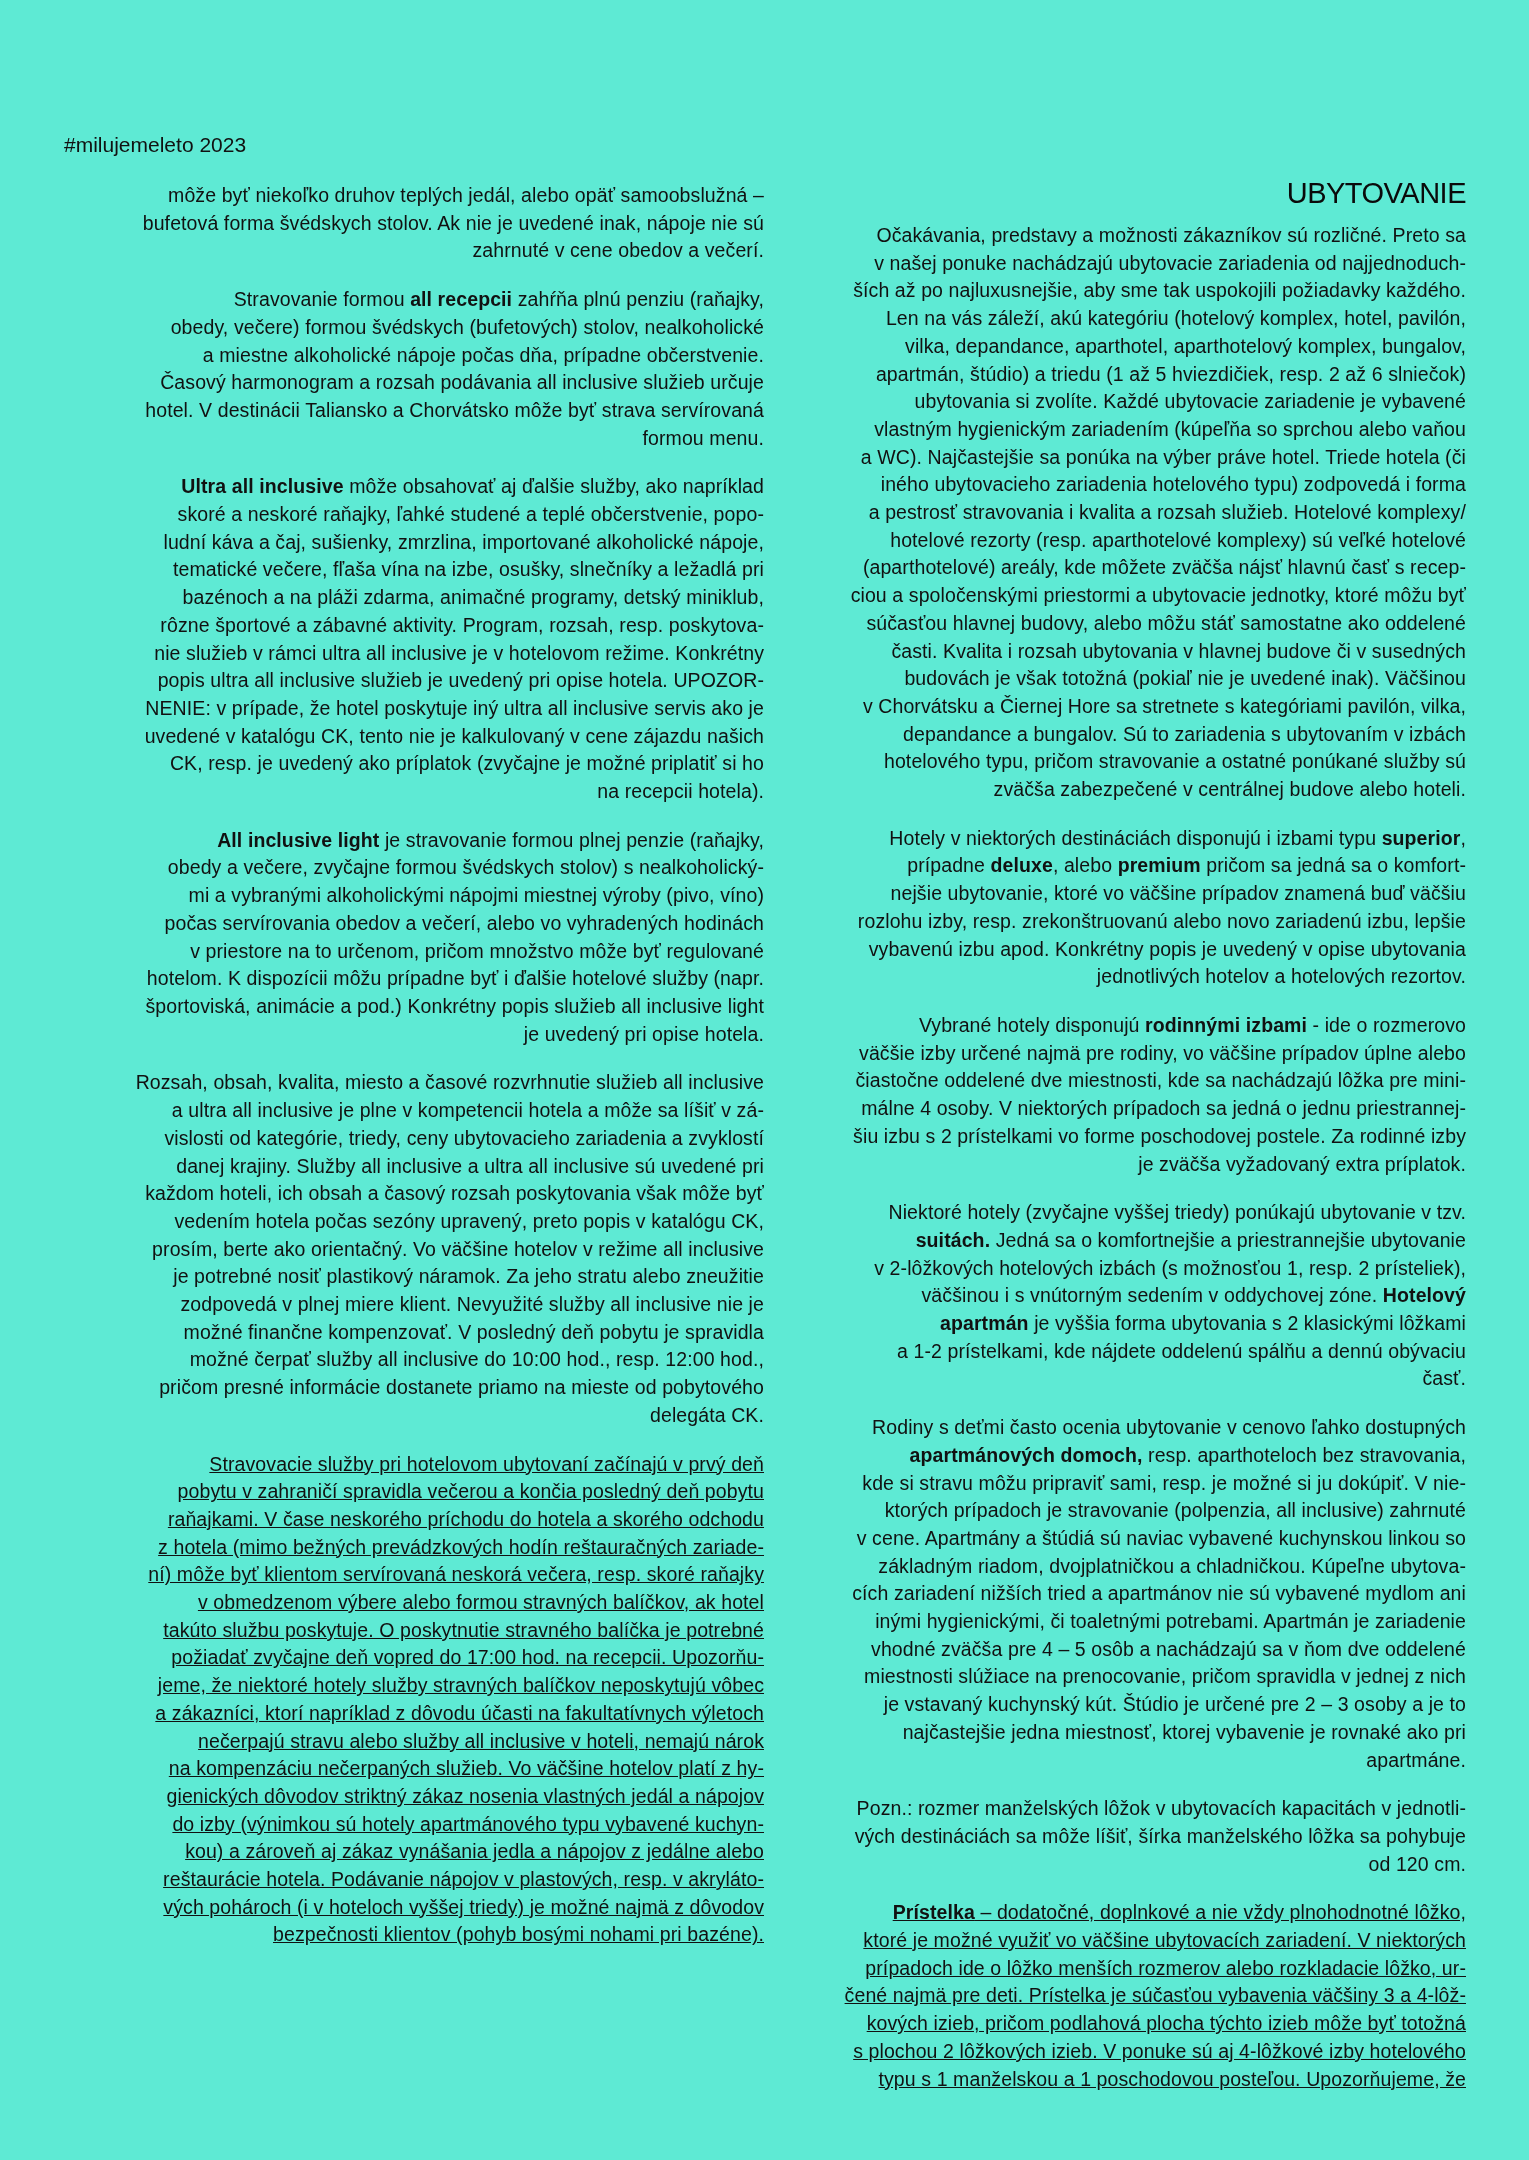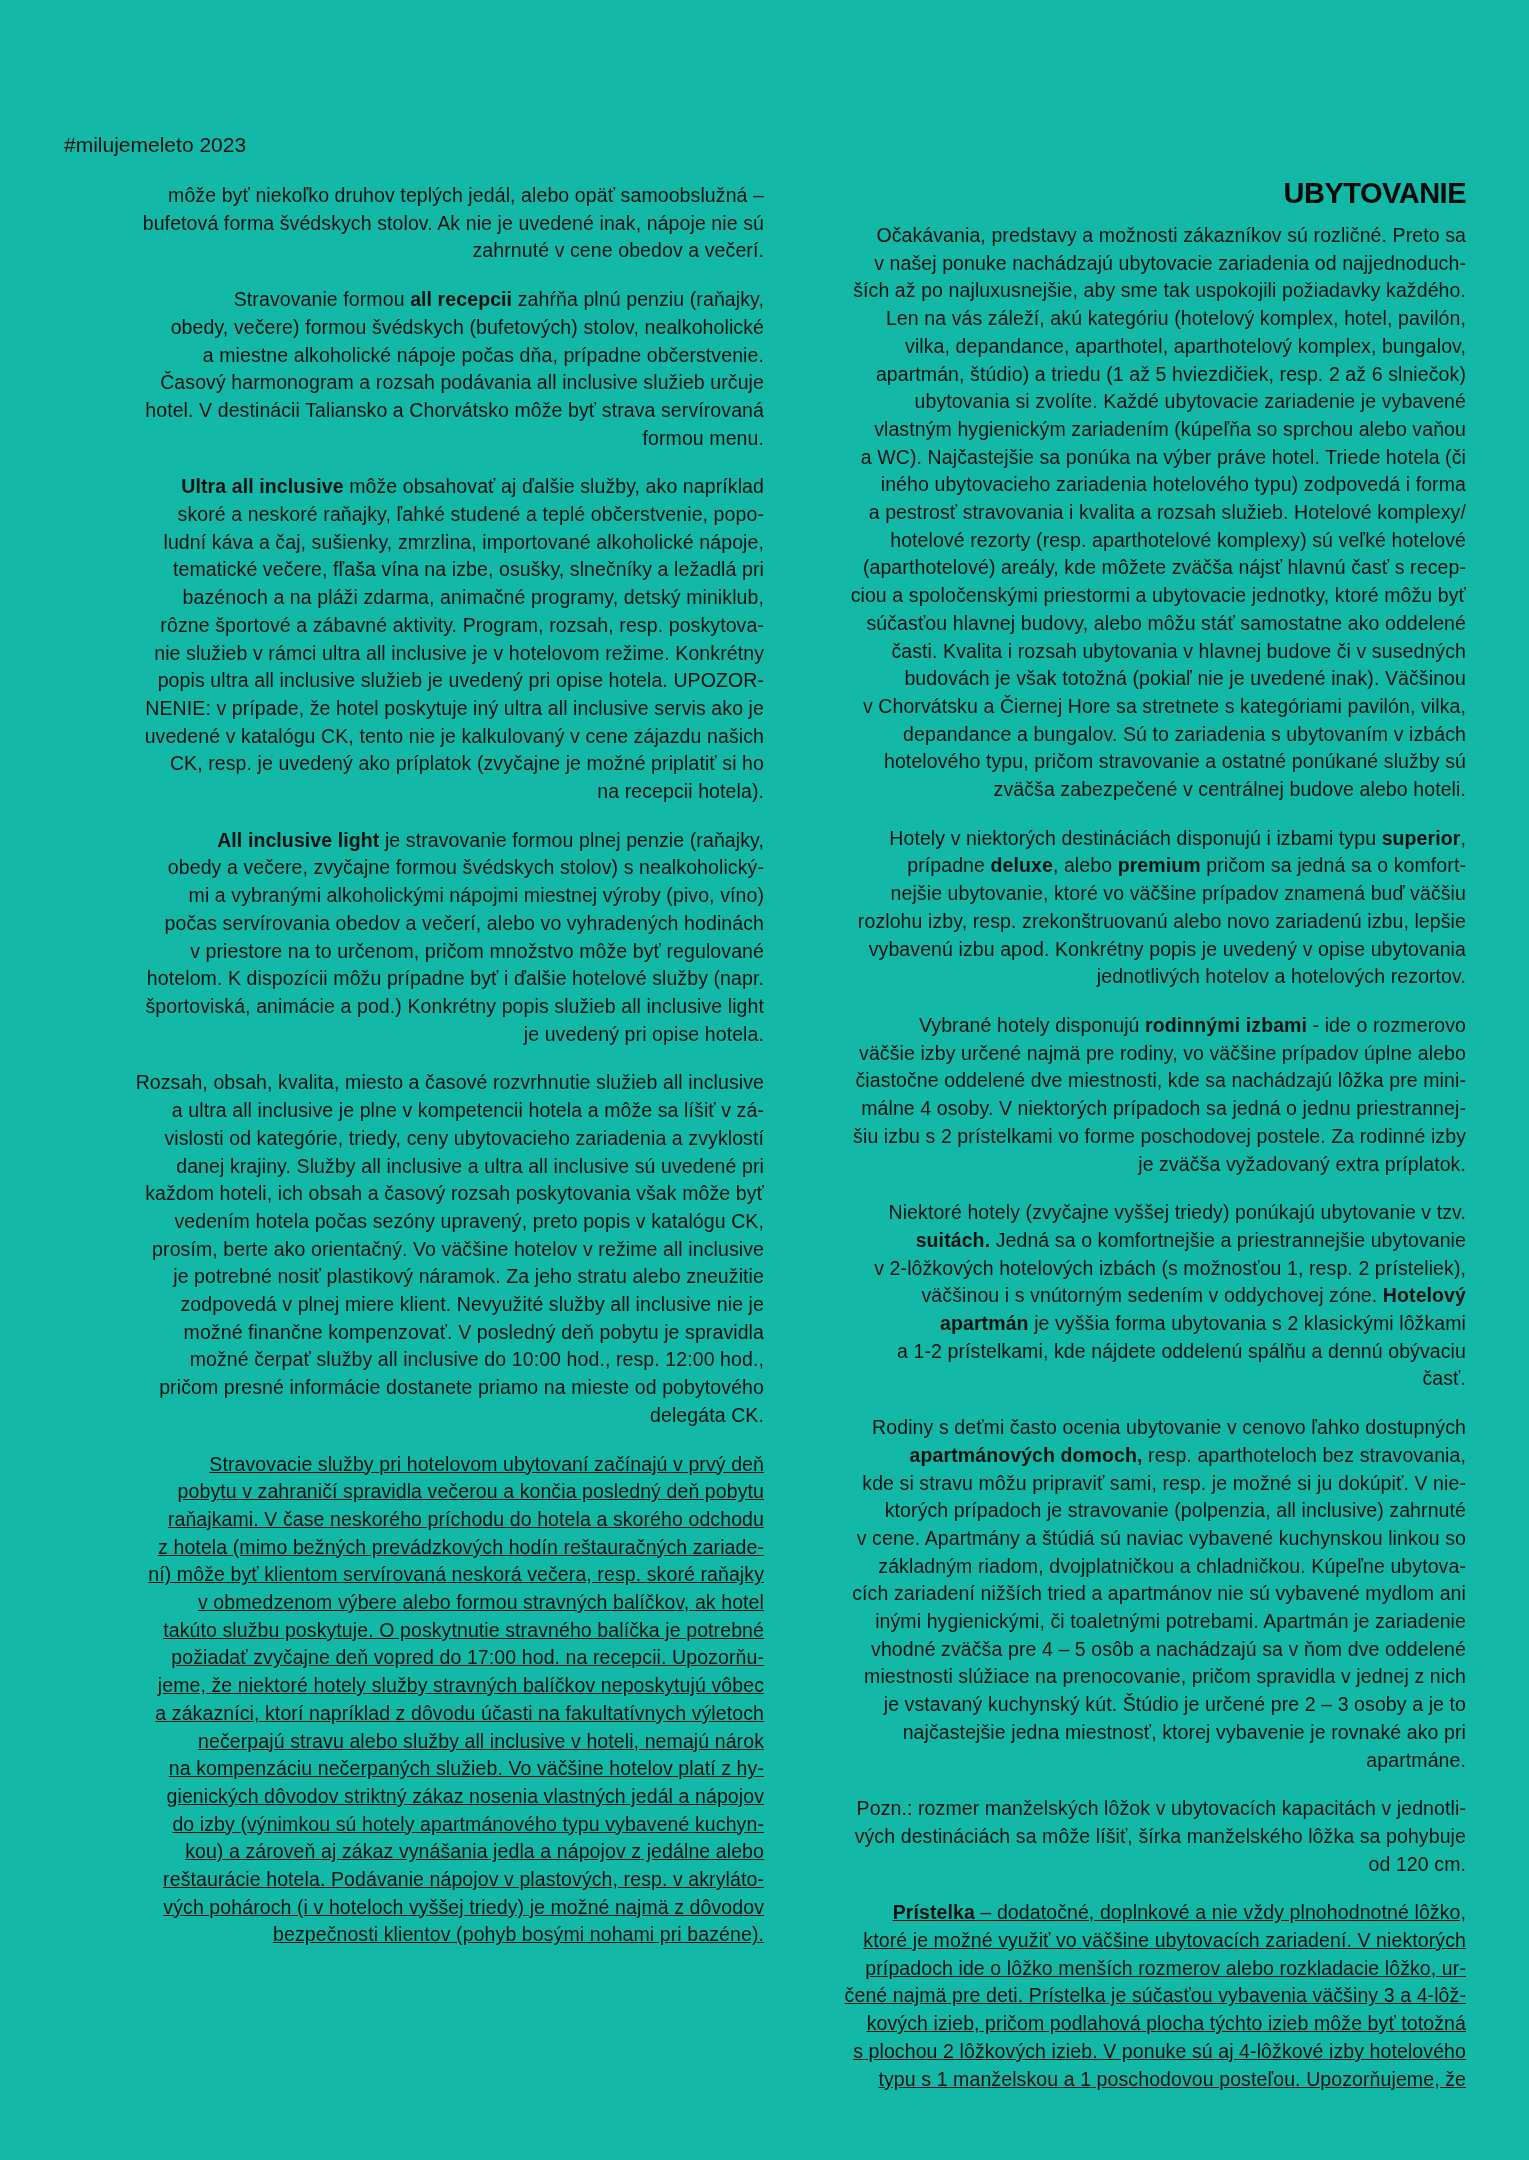--- a/index.html
+++ b/index.html
@@ -1,19 +1,19 @@
 <!DOCTYPE html>
 <html><head>
 <meta charset="utf-8">
 <style>
   html,body{margin:0;padding:0;background:#e8e8e8;}
   .page{
     position:relative;
     width:1529px;height:2160px;
-    background:#14b8a6;
+    background:#5eead4;
     color:#111111;
     font-family:"Liberation Sans", sans-serif;
     overflow:hidden;
   }
   .hashtag{
     position:absolute;left:64px;top:132px;
     font-size:21px;line-height:26px;color:#111;
   }
   .masthead{
     position:absolute;left:766px;top:86px;width:700px;
@@ -29,21 +29,21 @@
   }
   .col{
     position:absolute;width:700px;
     font-size:19.5px;line-height:27.7px;
     letter-spacing:0.1px;
     text-align:right;
   }
   .col.left{left:64px;top:182px;}
   .col.right{left:766px;top:176px;}
   .section-heading{
-    font-size:29px;line-height:34px;font-weight:bold;
+    font-size:29px;line-height:34px;font-weight:normal;
     letter-spacing:-0.5px;margin:0 0 12px 0;color:#0a0a0a;
   }
   .para{margin:0 0 21px 0;}
   .para:last-child{margin-bottom:0;text-decoration:underline;}
   .para b{font-weight:bold;}
 </style>
 </head>
 <body>
 
 <div class="page">

